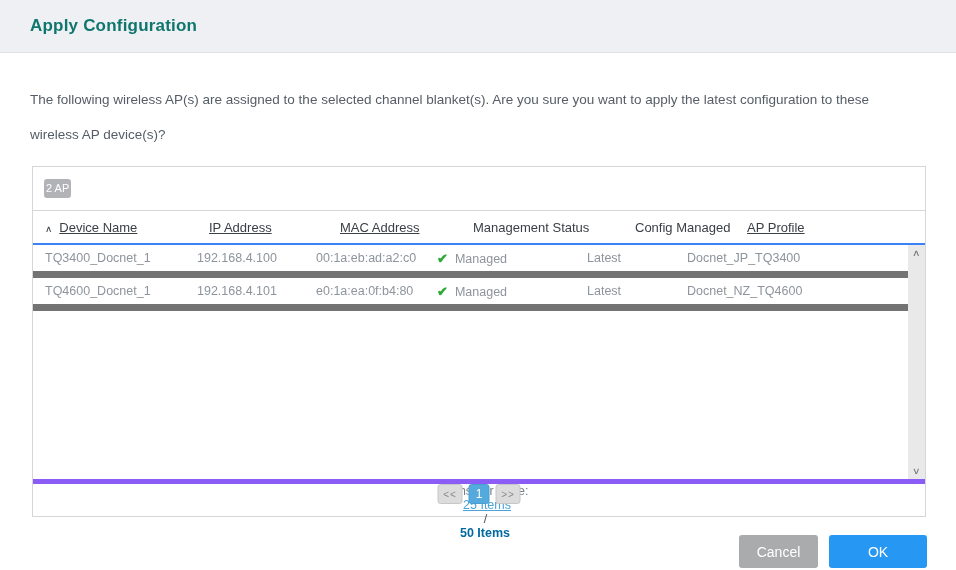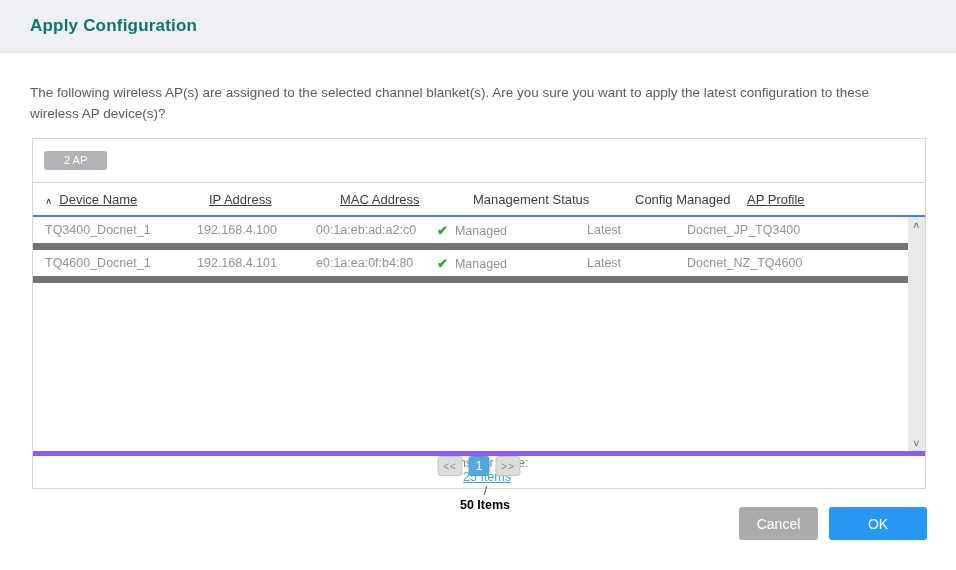--- a/index.html
+++ b/index.html
@@ -9,35 +9,35 @@
   
   .dlg-header {
     height: 53px; background: #eef0f3; border-bottom: 1px solid #dcdfe3;
     display: flex; align-items: center; padding-left: 30px;
   }
   .dlg-title { font-size: 17px; font-weight: bold; color: #0f766e; letter-spacing: 0.2px; }
 
   
   .dlg-message {
     margin: 29px 30px 14px 30px; width: 880px;
-    font-size: 13.5px; line-height: 21px; color: #555d66;
+    font-size: 13.5px; line-height: 35px; color: #555d66;
   }
 
   
   .ap-table {
     margin: 0 30px 0 32px; width: 894px;
     border: 1px solid #d4d7da; background: #fff;
   }
   .badge-row {
     height: 44px; display: flex; align-items: center; padding-left: 11px;
     border-bottom: 1px solid #d4d7da;
   }
   .count-badge {
     background: #b1b3b6; color: #fff; font-size: 11px;
-    padding: 4px 20px; border-radius: 3px; line-height: 1;
+    padding: 4px 2px; border-radius: 3px; line-height: 1;
   }
 
   .thead-row {
     height: 34px; display: flex; align-items: center; padding-left: 12px;
     border-bottom: 2px solid #3b82f6; font-size: 13px; color: #3b4046; gap: 12px;
   }
   .c1 { width: 152px; } .c2 { width: 119px; } .c3 { width: 121px; }
   .c4 { width: 150px; } .c5 { width: 100px; } .c6 { flex: 1; }
   .col-link { text-decoration: underline; color: #3b4046; cursor: pointer; }
   .col-plain { color: #3b4046; }
@@ -58,21 +58,21 @@
   }
   .scroll-arrow { font-size: 9px; color: #7b7b7b; line-height: 12px; transform: scaleX(1.3); }
 
   .pager-row {
     border-top: 5px solid #8b5cf6; height: 37px; position: relative;
     display: flex; align-items: center; padding-left: 12px;
     font-size: 12.5px; color: #7a8087; flex-direction: column;
   }
   .items-link { color: #4aa2d9; text-decoration: underline; cursor: pointer; margin-left: 4px; }
   .items-sep { color: #4e545b; margin: 0 3px 0 4px; }
-  .items-total { color: #000000; font-weight: bold; }
+  .items-total { color: #0369a1; font-weight: bold; }
 
   .pager-buttons {
     position: absolute; left: 50%; transform: translateX(-50%);
     display: flex; gap: 6px; align-items: center;
   }
   .pg-btn {
     height: 20px; min-width: 25px; background: #dcdcdc; border: 1px solid #c6c6c6;
     border-radius: 3px; color: #8b8b8b; font-size: 10px; letter-spacing: 1px;
     display: flex; align-items: center; justify-content: center; cursor: pointer;
     font-family: "Liberation Sans", sans-serif;

